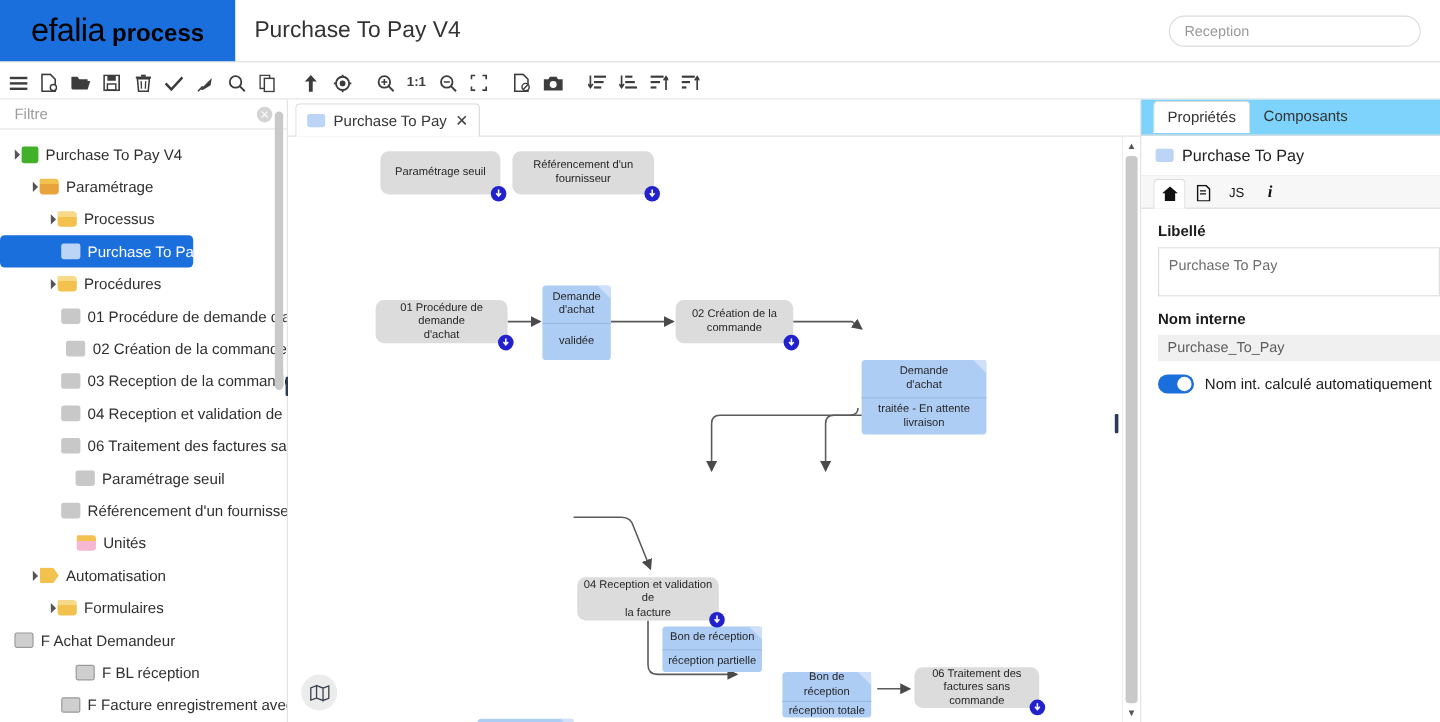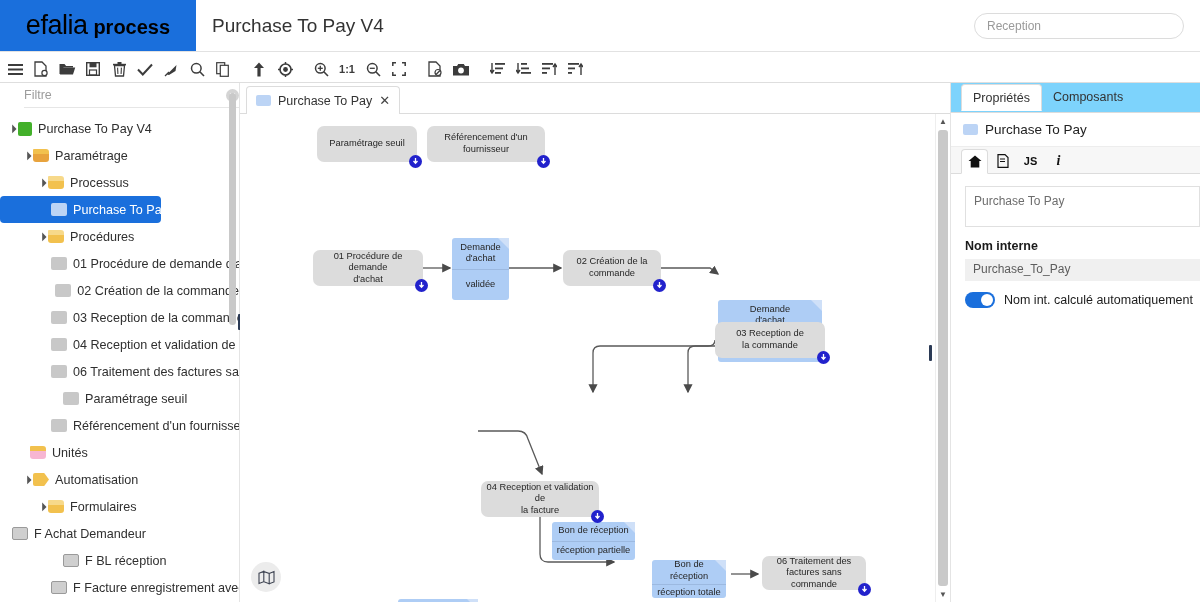--- a/index.html
+++ b/index.html
@@ -25,21 +25,21 @@
   
   .toolbar { height:31px; border-bottom:1px solid #dedede; display:flex; align-items:flex-end; padding-left:2px; background:#fff; }
   .tb-btn { width:26px; height:26px; display:flex; align-items:center; justify-content:center; cursor:pointer; border-radius:3px; }
   .tb-sep { width:10px; }
   .tb-btn svg { display:block; }
   .tb-11 { font-size:11px; font-weight:700; color:#3c3c3c; font-family:"Liberation Sans",sans-serif;}
   
   .main { display:flex; height:519px; }
   
   .left { width:240px; border-right:1px solid #e4e4e4; display:flex; flex-direction:column; position:relative; background:#fff;}
-  .filter-row { height:25px; border-bottom:1px solid #e6e6e6; display:flex; align-items:center; padding:0 0;margin-left:24px; }
+  .filter-row { height:25px; border-bottom:1px solid #e6e6e6; display:flex; align-items:center; padding:0 12px; }
   .filter-row .ph { color:#9c9c9c; font-size:12.5px; flex:1; }
   .clear-ic { width:13px;height:13px;border-radius:50%;background:#d4d4d4;position:relative; cursor:pointer;}
   .clear-ic:before,.clear-ic:after{content:"";position:absolute;left:3px;top:6px;width:7px;height:1.4px;background:#fff;}
   .clear-ic:before{transform:rotate(45deg);} .clear-ic:after{transform:rotate(-45deg);}
   .tree { flex:1; overflow:hidden; padding-top:7px; position:relative; }
   .tnode { height:27px; display:flex; align-items:center; font-size:12.6px; color:#2f2f2f; white-space:nowrap; cursor:pointer;}
   .tnode .arr { width:12px; font-size:8px; color:#555; display:inline-block; text-align:center; }
   .tnode .ico { width:16px; height:13px; margin-right:6px; flex:0 0 auto; border-radius:2px; }
   .sel { background:#1a6fdc; color:#fff; border-radius:4px; }
   .tree-scroll { position:absolute; right:3px; top:10px; width:7px; height:232px; background:#c9c9c9; border-radius:4px; }
@@ -337,21 +337,21 @@
         <div class="tnode" style="padding-left: 51px;">
           <span class="arr" style="transform: rotate(-45deg);"></span>
           <span class="ico" style="background: rgb(200, 200, 200);"></span>
           <span>Paramétrage seuil</span>
         </div>
         <div class="tnode" style="padding-left: 51px;">
           <span class="arr" style="transform: rotate(-45deg);"></span>
           <span class="ico" style="background: rgb(200, 200, 200);"></span>
           <span>Référencement d'un fournisseur</span>
         </div>
-        <div class="tnode" style="padding-left: 18px;">
+        <div class="tnode" style="padding-left: 52px;">
           <span class="arr" style="transform: rotate(-45deg);"></span>
           <span class="ico" style="background: linear-gradient(rgb(242, 193, 78) 0px, rgb(242, 193, 78) 40%, rgb(247, 182, 210) 40%, rgb(247, 182, 210) 100%); border-radius: 1px 3px 3px;"></span>
           <span>Unités</span>
         </div>
         <div class="tnode" style="padding-left: 21px;">
           <span class="arr" style="transform: rotate(-45deg);">◢</span>
           <span class="ico" style="background: rgb(242, 193, 78); clip-path: polygon(0px 0px, 70% 0px, 100% 50%, 70% 100%, 0px 100%);"></span>
           <span>Automatisation</span>
         </div>
         <div class="tnode" style="padding-left: 36px;">
@@ -454,28 +454,20 @@
             <svg width="9" height="9" viewBox="0 0 9 9">
               <path d="M4.5 1v4.2M2.5 4l2 2.3 2-2.3" stroke="#fff" stroke-width="1.3" fill="none"></path>
             </svg>
           </div>
         </div>
         <div class="node n-blue" style="left: 478px; top: 124px; width: 104px; height: 62px; border-radius: 3px;">
           <div class="hd">Demande<br>d'achat</div>
           <div class="bd">traitée - En attente livraison</div>
           <div class="fold"></div>
         </div>
-        <div class="node n-gray" style="left: 475px; top: 208px; width: 110px; height: 36px;">
-          <div>03 Reception de<br>la commande</div>
-          <div class="dl">
-            <svg width="9" height="9" viewBox="0 0 9 9">
-              <path d="M4.5 1v4.2M2.5 4l2 2.3 2-2.3" stroke="#fff" stroke-width="1.3" fill="none"></path>
-            </svg>
-          </div>
-        </div>
         <div class="node n-blue" style="left: 312px; top: 284px; width: 83px; height: 38px; border-radius: 3px;">
           <div class="hd">Bon de réception</div>
           <div class="bd">réception partielle</div>
           <div class="fold"></div>
         </div>
         <div class="node n-blue" style="left: 412px; top: 284px; width: 74px; height: 38px; border-radius: 3px;">
           <div class="hd">Bon de réception</div>
           <div class="bd">réception totale</div>
           <div class="fold"></div>
         </div>
@@ -524,27 +516,28 @@
         <div class="ric">
           <svg width="12" height="14" viewBox="0 0 12 14">
             <path d="M1 0.6h7l3 3v9.8H1z" fill="none" stroke="#111" stroke-width="1.2"></path>
             <g stroke="#111" stroke-width="1">
               <line x1="3" y1="5" x2="8" y2="5"></line>
               <line x1="3" y1="7.5" x2="8" y2="7.5"></line>
             </g>
           </svg>
         </div>
         <div class="ric">
-          <span style="font-weight: 700;">JS</span>
+          <span style="font-weight: 400;">JS</span>
         </div>
         <div class="ric">
           <span style="font-weight: 700; font-style: italic; font-family: &quot;Liberation Serif&quot;, serif; font-size: 14px;">i</span>
         </div>
       </div>
     <div class="rbody">
+      <div class="flabel">Libellé</div>
       <div class="fin">Purchase To Pay</div>
       <div class="flabel">Nom interne</div>
       <div class="fin2">Purchase_To_Pay</div>
       <div class="toggle-row">
         <span class="tgl"></span>
         <span>Nom int. calculé automatiquement</span>
       </div>
     </div>
   </div>
 </div>

